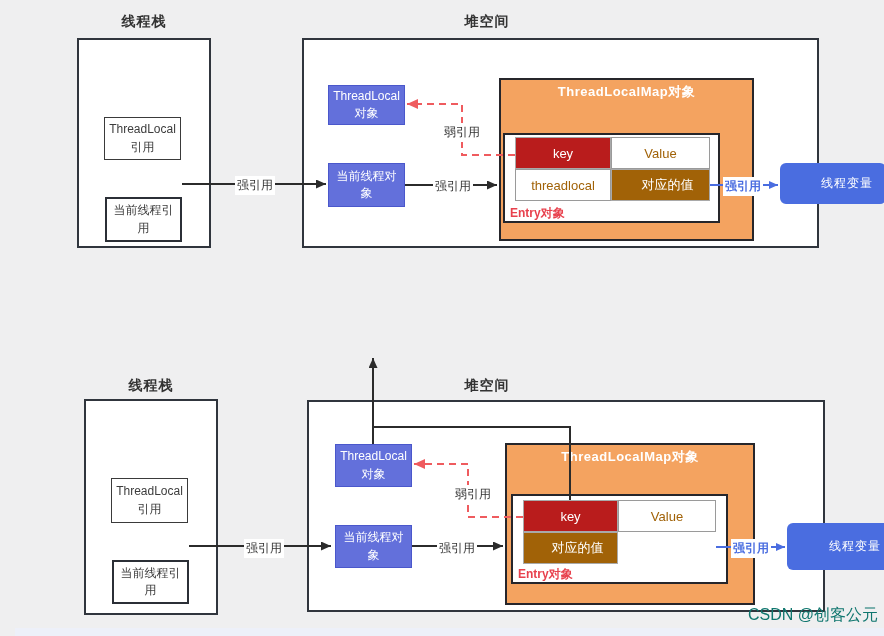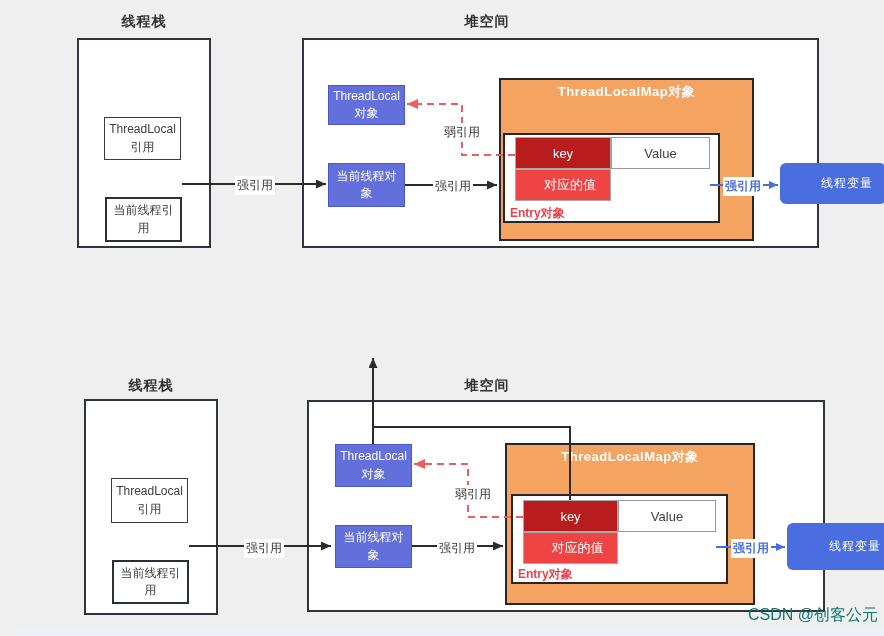--- a/index.html
+++ b/index.html
@@ -48,24 +48,24 @@
   }
   .inner{
     position:absolute;background:#fff;border:2px solid #26262b;
     box-sizing:border-box;z-index:2;
   }
   
   .tbl{position:absolute;display:grid;z-index:3;}
   .cell{
     border:1px solid #9a9a9a;box-sizing:border-box;
     display:flex;align-items:center;justify-content:center;
-    font-size:13px;background:#fff;color:#404040;
+    font-size:13px;background:#fff;color:#a16207;
   }
   .cell.red{background:#b91c1c;color:#fff;border-color:#a9a9a9;}
-  .cell.cblue{background:#ef4444;color:#fff;border-color:#a9a9a9;padding-left:14px;}
+  .cell.cblue{background:#a16207;color:#fff;border-color:#a9a9a9;padding-left:14px;}
   .entry-lbl{
     position:absolute;color:#e8414d;font-size:12px;font-weight:bold;z-index:3;
   }
   
   .lbl{
     position:absolute;font-size:12px;color:#333;background:#fff;
     padding:1px 2px;z-index:6;white-space:nowrap;
   }
   .lbl.blue{color:#4a6de0;font-weight:bold;}
   
@@ -114,20 +114,21 @@
 
   <div class="bbox" style="left:313px;top:85px;width:77px;height:40px;">ThreadLocal 对象</div>
   <div class="bbox" style="left:313px;top:163px;width:77px;height:44px;">当前线程对象</div>
 
   <div class="orange" style="left:484px;top:78px;width:255px;height:163px;"></div>
   <div class="map-title" style="left:484px;top:83px;width:255px;">ThreadLocalMap对象</div>
   <div class="inner" style="left:488px;top:133px;width:217px;height:90px;"></div>
   <div class="tbl" style="left:500px;top:137px;grid-template-columns:96px 99px;grid-auto-rows:32px;">
     <div class="cell red">key</div>
     <div class="cell">Value</div>
+    <div class="cell">threadlocal</div>
     <div class="cell cblue">对应的值</div>
   </div>
   <div class="entry-lbl" style="left:495px;top:205px;">Entry对象</div>
 
   <div class="tvar" style="left:765px;top:163px;width:78px;height:41px;">线程变量</div>
 
   <div class="lbl" style="left:220px;top:176px;">强引用</div>
   <div class="lbl" style="left:418px;top:177px;">强引用</div>
   <div class="lbl" style="left:427px;top:123px;">弱引用</div>
   <div class="lbl blue" style="left:708px;top:177px;">强引用</div>

